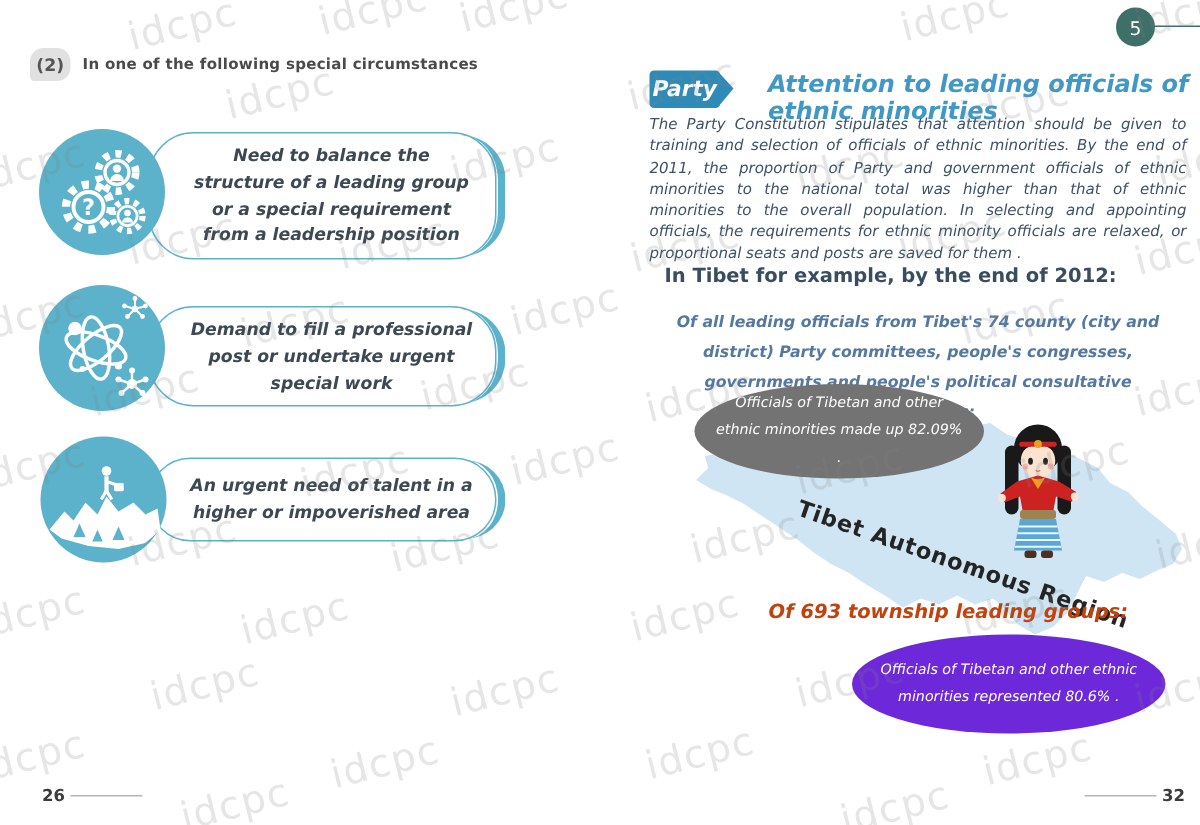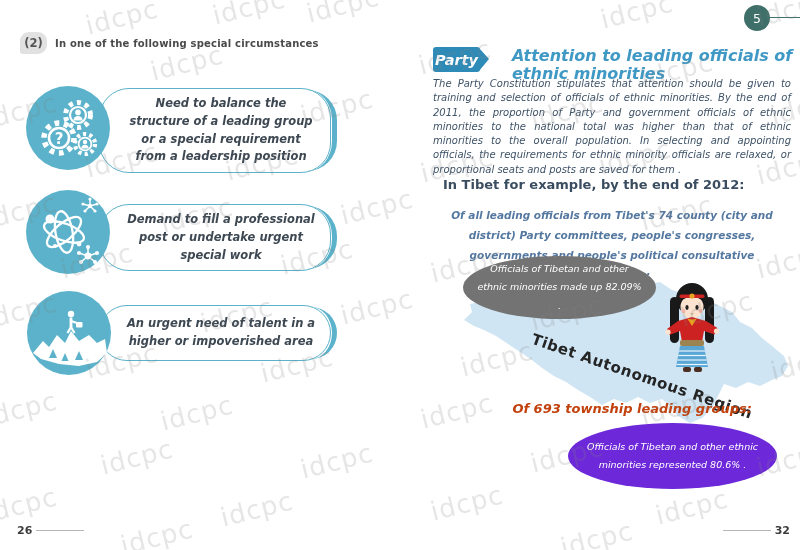--- a/index.html
+++ b/index.html
@@ -39,21 +39,21 @@
   }
   .pill-text { font-size:11.5px; font-style:italic; font-weight:600; color:#3d4852; line-height:1.55; }
   #pill1 { top:88px; min-height:60px; }
   #pill2 { top:204px; min-height:54px; }
   #pill3 { top:305px; min-height:56px; }
   #circ1 { left:26px; top:86px; }
   #circ2 { left:26px; top:190px; }
   #circ3 { left:27px; top:291px; }
 
   .footer { position:absolute; bottom:13px; display:flex; align-items:center; gap:4px; z-index:4; }
-  .footer-left { left:17px;margin-top:20px; }
+  .footer-left { left:28px;margin-top:20px; }
   .footer-right { right:10px; }
   .pagenum { font-size:11px; color:#3c3c3c; font-weight:600; }
   .pageline { width:48px; border-top:1px solid #b7b7b7; }
 
   
   .chapter-badge {
     position:absolute; left:744px; top:5px; width:26px; height:26px; border-radius:50%;
     background:#3e6f68; color:#fff; font-size:12.5px; display:flex; align-items:center; justify-content:center; z-index:4;
   }
   .chapter-line { position:absolute; left:768px; top:17px; width:32px; border-top:1.6px solid #3e6f68; z-index:3; }

